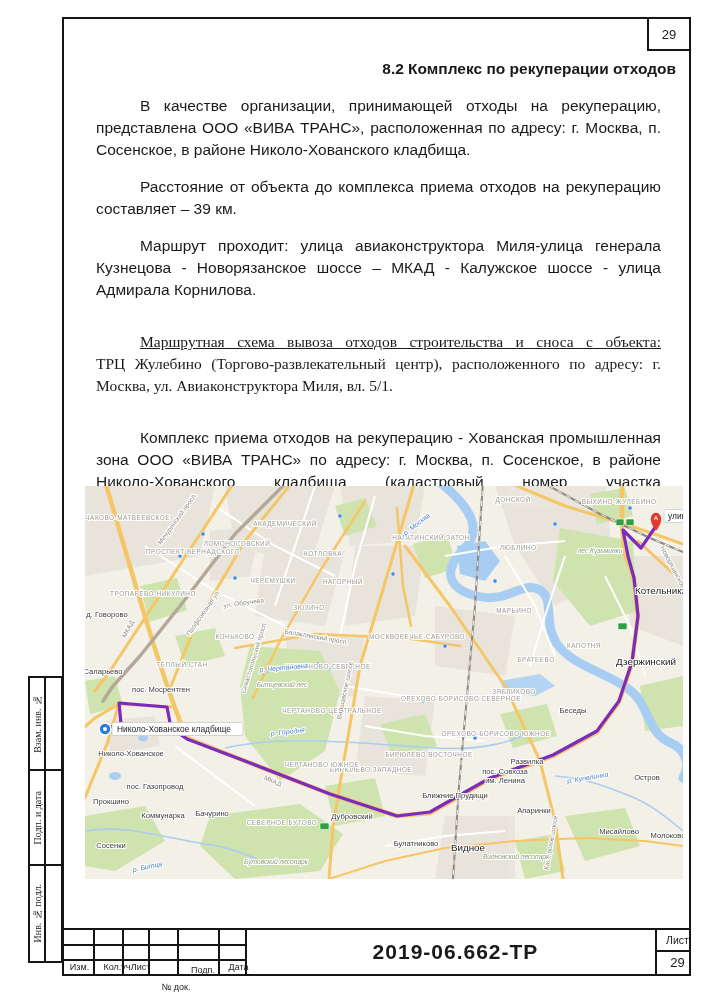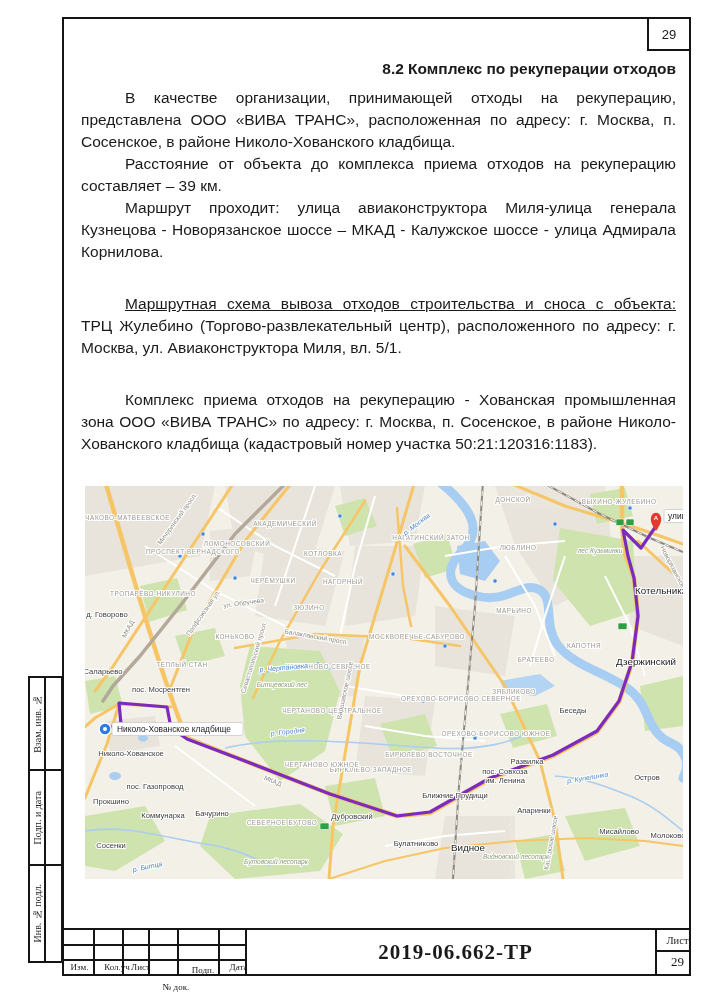--- a/index.html
+++ b/index.html
@@ -10,21 +10,21 @@
   .frame { position:absolute; left:62px; top:17px; width:629px; height:959px;
     border:2px solid #151515; background:transparent; }
   .corner-box { position:absolute; left:647px; top:17px; width:44px; height:34px;
     border:2px solid #151515; background:#fff; display:flex; align-items:center;
     justify-content:center; font-size:13px; }
 
   
   .doc { position:absolute; left:81px; top:58px; width:595px;
     font-size:15.5px; line-height:22px; text-align:justify; }
   .doc h3 { font-size:15.5px; font-weight:bold; margin:0 0 7px 44px; text-align:right; }
-  .doc p { text-indent:44px; margin:0; }
+  .doc p { text-indent:44px; margin:15px; }
   .doc p.gap-after { margin-bottom:30px; }
   .u-first { display:block; text-decoration:underline; text-indent:44px;
     text-align:justify; text-align-last:justify; }
 
   
   .map-wrap { position:absolute; left:85px; top:486px; width:598px; height:393px;
     overflow:hidden; background:#f3f0e7; }
   svg { display:block; }
   .ml-d { font-size:6.4px; fill:#9a978f; letter-spacing:.5px; text-anchor:middle; }
   .ml-t { font-size:7.6px; fill:#3b3b3b; text-anchor:middle; }
@@ -41,41 +41,41 @@
     display:flex; align-items:center; justify-content:center; }
   .stamp .vtxt { writing-mode:vertical-rl; transform:rotate(180deg);
     font-family:"Liberation Serif", serif; font-size:10px; white-space:nowrap; }
 
   
   .tb { position:absolute; left:62px; top:928px; width:629px; height:48px;
     border:2px solid #151515; background:#fff; }
   .tb .v { position:absolute; top:0; bottom:0; width:2px; background:#151515; }
   .tb .h { position:absolute; height:2px; background:#151515; }
   .tb .cell { position:absolute; display:flex; align-items:center; justify-content:center;
-    font-family:Liberation Serif, serif;padding-left:11px; }
+    font-family:Liberation Sans, sans-serif;padding-left:11px; }
   .tb .lbl { font-size:9px; }
   .docnum { font-size:21px; font-weight:bold; letter-spacing:1px;
     font-family:"Liberation Serif", serif; }
   .sheet-lbl { font-size:10.5px; }
   .sheet-num { font-size:13px; }
 </style>
 </head>
 <body>
 
 <div class="frame"></div>
 <div class="corner-box">
   <span>29</span>
 </div>
 
 <div class="doc">
   <h3>8.2 Комплекс по рекуперации отходов</h3>
   <p>В качестве организации, принимающей отходы на рекуперацию, представлена ООО «ВИВА ТРАНС», расположенная по адресу: г. Москва, п. Сосенское, в районе Николо-Хованского кладбища.</p>
   <p>Расстояние от объекта до комплекса приема отходов на рекуперацию составляет – 39 км.</p>
   <p class="gap-after">Маршрут проходит: улица авиаконструктора Миля-улица генерала Кузнецова - Новорязанское шоссе – МКАД - Калужское шоссе - улица Адмирала Корнилова.</p>
-  <p class="gap-after" style="text-indent:0;"><span class="u-first">Маршрутная схема вывоза отходов строительства и сноса с объекта:</span><span>ТРЦ Жулебино (Торгово-развлекательный центр), расположенного по адресу: г. Москва, ул. Авиаконструктора Миля, вл. 5/1.</span></p>
+  <p class="gap-after" style="text-indent:0;font-family:Liberation Serif, serif;"><span class="u-first">Маршрутная схема вывоза отходов строительства и сноса с объекта:</span><span>ТРЦ Жулебино (Торгово-развлекательный центр), расположенного по адресу: г. Москва, ул. Авиаконструктора Миля, вл. 5/1.</span></p>
   <p>Комплекс приема отходов на рекуперацию - Хованская промышленная зона ООО «ВИВА ТРАНС» по адресу: г. Москва, п. Сосенское, в районе Николо-Хованского кладбища (кадастровый номер участка 50:21:120316:1183).</p>
 </div>
 
 <div class="map-wrap">
 <svg viewBox="0 0 598 393" width="598" height="393" xmlns="http://www.w3.org/2000/svg">
   <rect x="0" y="0" width="598" height="393" fill="#f3f0e7"></rect>
 
   <g fill="#e7e3da" opacity="0.85">
     <polygon points="0,0 130,0 115,70 0,90"></polygon>
     <polygon points="140,0 250,0 225,80 150,60"></polygon>

